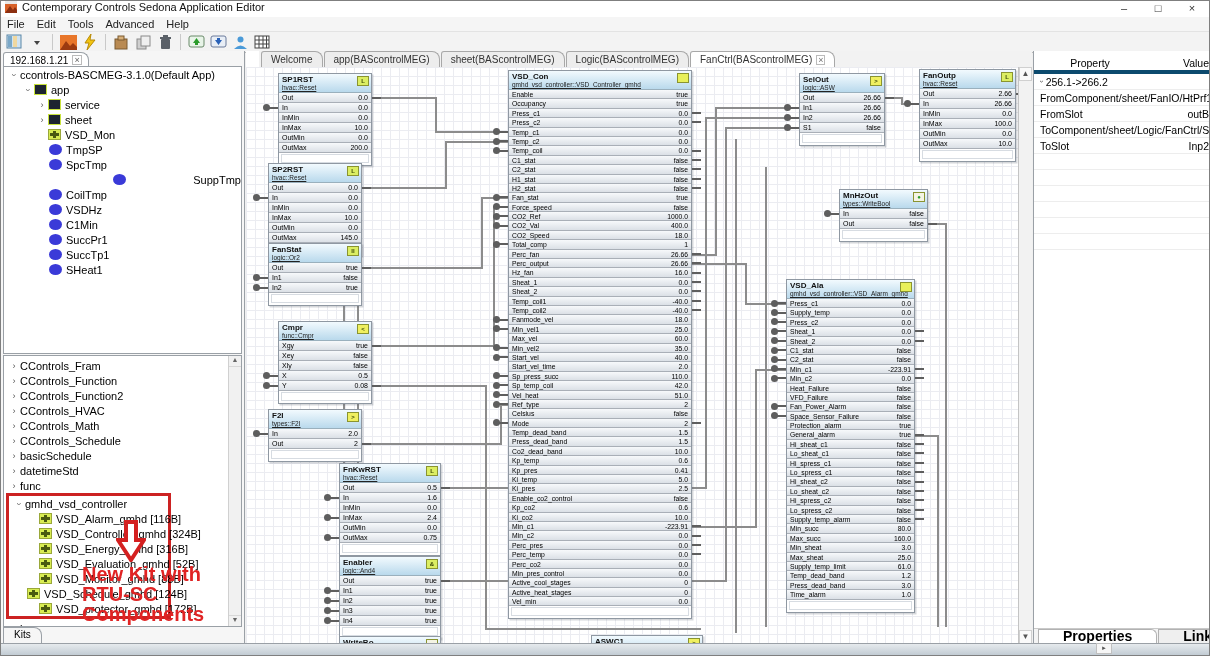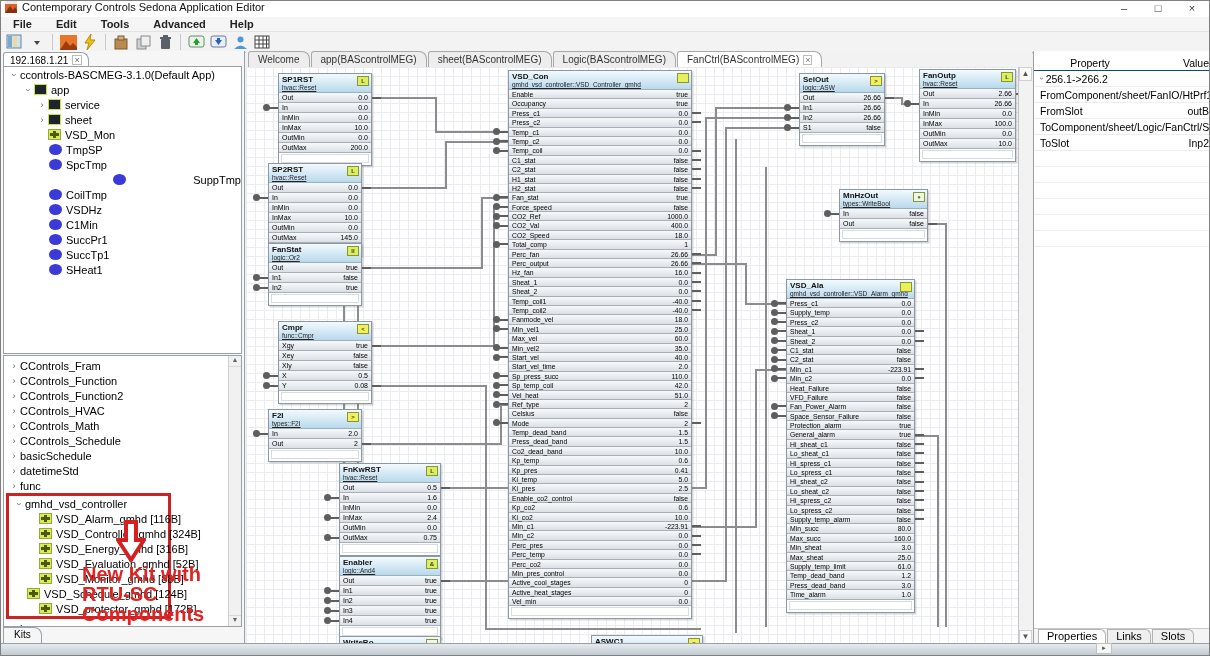--- a/index.html
+++ b/index.html
@@ -4,21 +4,21 @@
 <style>
   html,body{margin:0;padding:0;background:#cfd6dd;}
   #win{position:relative;width:1210px;height:656px;background:#f0f0f0;font-family:"Liberation Sans",sans-serif;overflow:hidden;border:1px solid #7f7f7f;box-sizing:border-box;}
   
   #titlebar{height:16px;background:#ffffff;display:flex;align-items:flex-start;font-size:11px;color:#111;}
   #appicon{width:12px;height:12px;margin:0 5px 0 4px;}
   #wincontrols{margin-left:auto;display:flex;}
   .wctl{width:34px;height:16px;text-align:center;line-height:15px;font-size:11px;color:#333;}
   
   #menubar{height:14px;background:#f5f5f5;display:flex;align-items:center;font-size:11px;border-bottom:1px solid #e3e3e3;}
-  .menu-item{padding:0 12px;color:#222;font-weight:bold;}
+  .menu-item{padding:0 6px;color:#222;}
   
   #toolbar{height:20px;background:#f3f3f3;display:flex;align-items:center;padding-left:3px;border-bottom:1px solid #b9b9b9;}
   .tbtn{width:22px;height:18px;display:flex;align-items:center;justify-content:center;}
   .tsep{width:1px;height:16px;background:#c9c9c9;margin:0 4px;}
   
   #leftcol{position:absolute;left:0;top:50px;width:244px;bottom:12px;background:#f6f6f6;border-right:1px solid #9aa0a6;box-sizing:border-box;}
   #conn-tab{position:absolute;left:2px;top:1px;height:14px;padding:0 6px;background:#fff;border:1px solid #9aa0a6;border-bottom:none;border-radius:3px 8px 0 0;font-size:10px;line-height:13px;display:flex;align-items:center;gap:4px;}
   #treepanel{position:absolute;left:2px;top:15px;right:2px;height:286px;background:#fff;border:1px solid #9aa0a6;overflow:hidden;}
   .trow{height:15px;display:flex;align-items:center;font-size:11px;white-space:nowrap;}
   .texp{width:12px;text-align:center;font-size:9px;color:#555;flex:0 0 12px;}
@@ -32,21 +32,21 @@
   .ico-point{background:#3a3ad8;border-radius:50%;width:11px;height:11px;margin-left:1px;}
   #kitspanel{position:absolute;left:2px;top:304px;right:2px;bottom:16px;background:#fff;border:1px solid #9aa0a6;overflow:hidden;}
   #kitslist{position:absolute;left:0;top:2px;right:12px;}
   .redbox{border:3px solid #cc2222;margin:0 58px 2px 2px;}
   #kits-annot{position:absolute;left:78px;top:208px;width:160px;color:#e02424;font-weight:bold;font-size:20px;line-height:20px;}
   #kits-arrow{position:absolute;left:112px;top:164px;}
   .kscroll{position:absolute;right:0;top:0;bottom:0;width:12px;background:#f1f1f1;border-left:1px solid #d0d0d0;font-size:7px;color:#666;text-align:center;}
   #kits-tab{position:absolute;left:2px;bottom:0;height:15px;padding:0 10px;background:#f6f6f6;border:1px solid #9aa0a6;border-bottom:none;border-radius:0 8px 0 0;font-size:10px;line-height:14px;}
   
   #editor{position:absolute;left:245px;top:50px;width:786px;bottom:11px;background:#fff;}
-  #etabs{height:16px;display:flex;align-items:flex-end;background:#f2f2f2;border-bottom:1px solid #9aa0a6;padding-left:2px;}
+  #etabs{height:16px;display:flex;align-items:flex-end;background:#f2f2f2;border-bottom:1px solid #9aa0a6;padding-left:2px;margin-left:13px;}
   .etab{height:15px;line-height:15px;padding:0 9px;font-size:10px;background:#ededed;border:1px solid #a8a8a8;border-bottom:none;border-radius:3px 8px 0 0;margin-right:1px;color:#333;display:flex;align-items:center;gap:4px;}
   .etab.active{background:#fff;font-weight:normal;}
   #canvas{position:absolute;left:0;top:16px;right:13px;bottom:0;overflow:hidden;
     background-image:linear-gradient(#ebecf1 1px,transparent 1px),linear-gradient(90deg,#ebecf1 1px,transparent 1px);
     background-size:9px 9px;background-color:#ffffff;}
   #wires{position:absolute;left:0;top:0;width:100%;height:100%;}
   .vscroll{position:absolute;right:0;top:16px;bottom:0;width:13px;background:#f2f2f2;border-left:1px solid #c4c4c4;font-size:8px;color:#555;text-align:center;}
   .varrow{height:12px;line-height:12px;border:1px solid #d0d0d0;background:#fafafa;}
   .varrow.bot{position:absolute;bottom:0;left:0;right:0;}
   
@@ -60,25 +60,25 @@
   .bfoot{height:7px;margin:1px 2px 2px 2px;background:#fff;border:1px solid #d7dce2;}
   .pl{position:absolute;left:-10px;top:50%;width:9px;height:2px;margin-top:-1px;background:#5e5e5e;}
   .pl::before{content:"";position:absolute;left:-6px;top:-2.5px;width:7px;height:7px;border-radius:50%;background:#5e5e5e;}
   .pr{position:absolute;right:-10px;top:50%;width:9px;height:2px;margin-top:-1px;background:#5e5e5e;}
   
   #rightcol{position:absolute;left:1032px;top:50px;right:0;bottom:11px;background:#fff;border-left:1px solid #9aa0a6;box-sizing:border-box;}
   #proptable{position:absolute;left:0;top:4px;right:0;bottom:16px;font-size:10.5px;overflow:hidden;}
   .prow{height:15px;display:flex;align-items:center;border-bottom:1px solid #ededed;}
   .prow .pc1{width:100px;padding-left:6px;display:flex;align-items:center;}
   .prow .pc2{flex:1;text-align:right;}
-  .phead{font-weight:normal;border-bottom:1px solid #0c4a6e;}
+  .phead{font-weight:normal;border-bottom:4px solid #0c4a6e;}
   .pexp{font-size:8px;color:#444;margin-right:3px;display:inline-block;transform:rotate(90deg);}
   .pindent{padding-left:14px;}
   #rtabs{position:absolute;left:0;bottom:0;right:0;height:15px;display:flex;align-items:flex-end;border-top:1px solid #c9c9c9;background:#f4f4f4;padding-left:4px;}
-  .rtab{height:14px;line-height:13px;font-size:11px;padding:0 8px;border:1px solid #b2b2b2;border-bottom:none;border-radius:0 6px 0 0;background:#efefef;margin-right:1px;}
+  .rtab{height:14px;line-height:13px;font-size:14px;padding:0 24px;border:1px solid #b2b2b2;border-bottom:none;border-radius:0 6px 0 0;background:#efefef;margin-right:1px;font-weight:bold;}
   .rtab.active{background:#fff;}
   
   #statusbar{position:absolute;left:0;bottom:0;right:0;height:11px;background:linear-gradient(#e6eaed,#c2ccd4);border-top:1px solid #9aa0a6;}
   #hscroll-hint{position:absolute;left:1095px;bottom:1px;width:14px;height:9px;border:1px solid #c0c0c0;background:#f6f6f6;font-size:6px;line-height:8px;text-align:center;color:#555;}
 </style>
 </head>
 <body>
 
 <div id="win">
 

